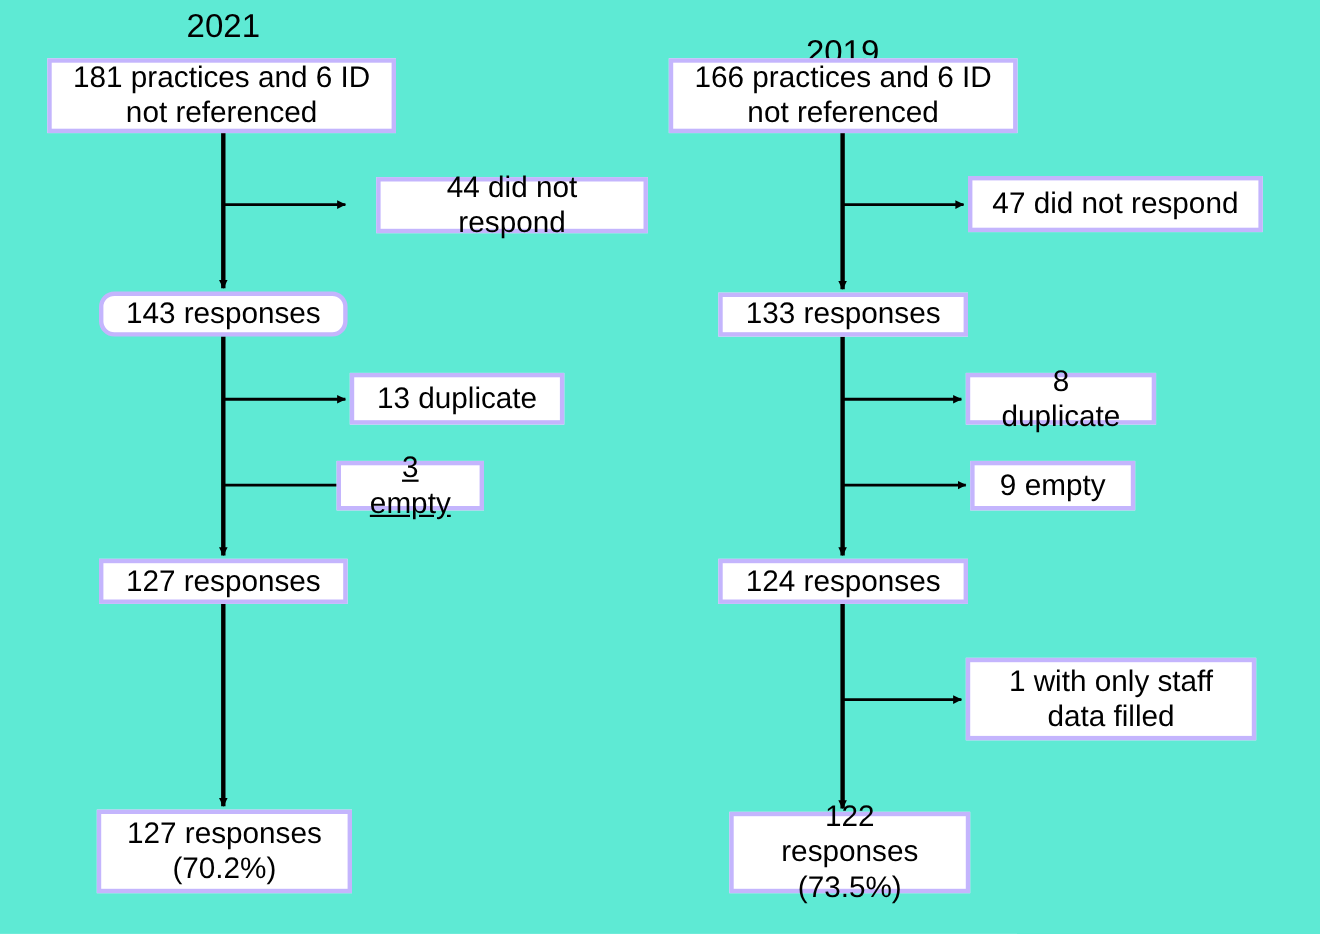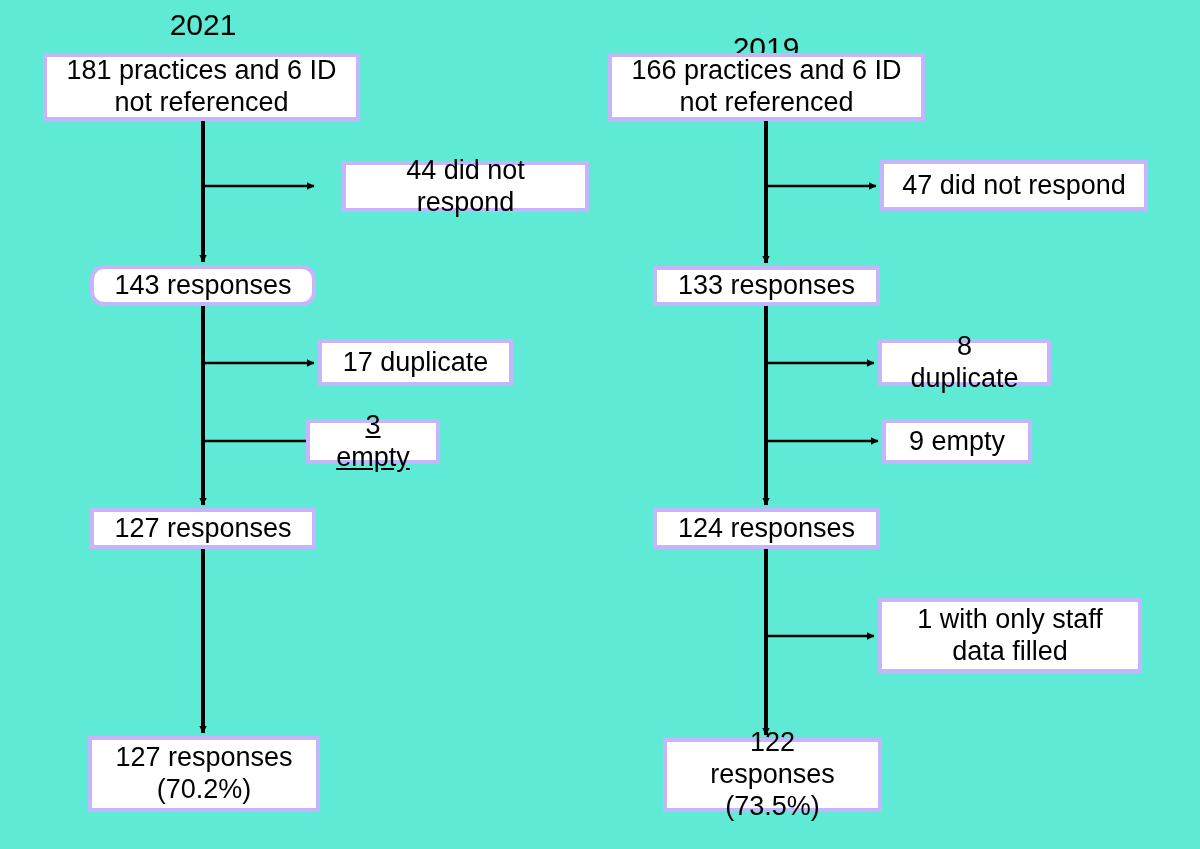--- a/index.html
+++ b/index.html
@@ -87,21 +87,21 @@
         <span class="node-label">181 practices and 6 ID
 not referenced</span>
       </div>
       <div class="node-box" style="left: 318px; top: 161px; width: 247px; height: 51px; margin-left: 24px;">
         <span class="node-label">44 did not respond</span>
       </div>
       <div class="node-box" style="left: 90px; top: 265px; width: 226px; height: 41px; border-radius: 14px;">
         <span class="node-label">143 responses</span>
       </div>
       <div class="node-box" style="left: 318px; top: 339px; width: 195px; height: 47px;">
-        <span class="node-label">17 duplicate</span>
+        <span class="node-label">13 duplicate</span>
       </div>
       <div class="node-box" style="left: 306px; top: 419px; width: 134px; height: 45px; text-decoration: underline;">
         <span class="node-label">3 empty</span>
       </div>
       <div class="node-box" style="left: 90px; top: 508px; width: 226px; height: 41px;">
         <span class="node-label">127 responses</span>
       </div>
       <div class="node-box" style="left: 88px; top: 736px; width: 232px; height: 76px;">
         <span class="node-label">127 responses
 (70.2%)</span>

